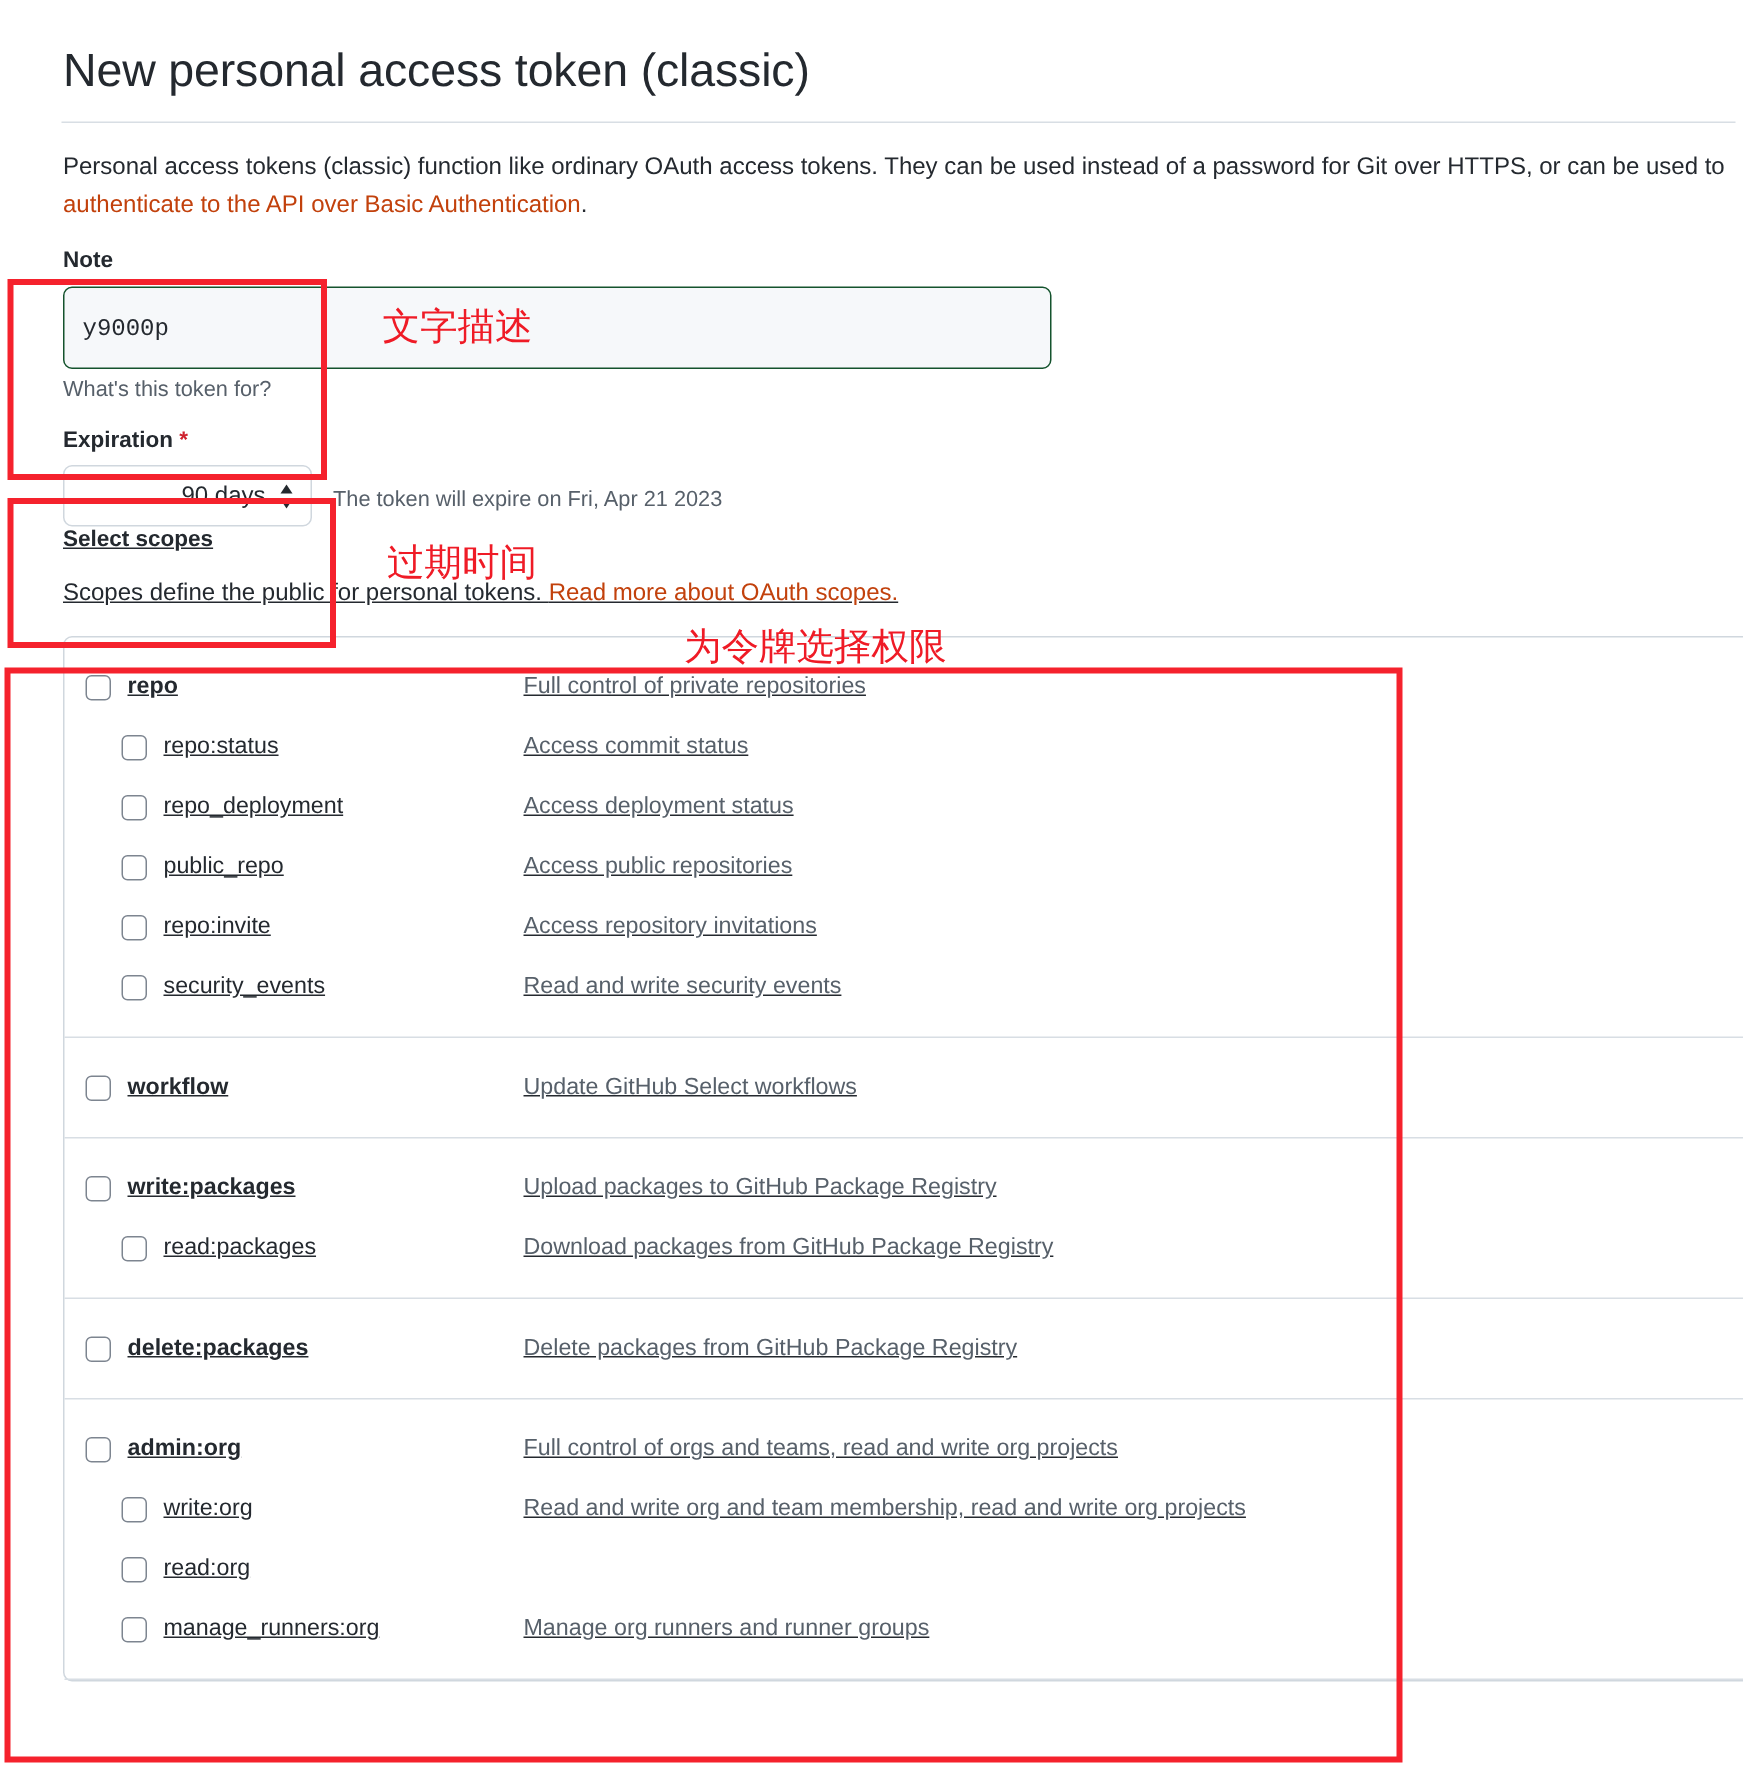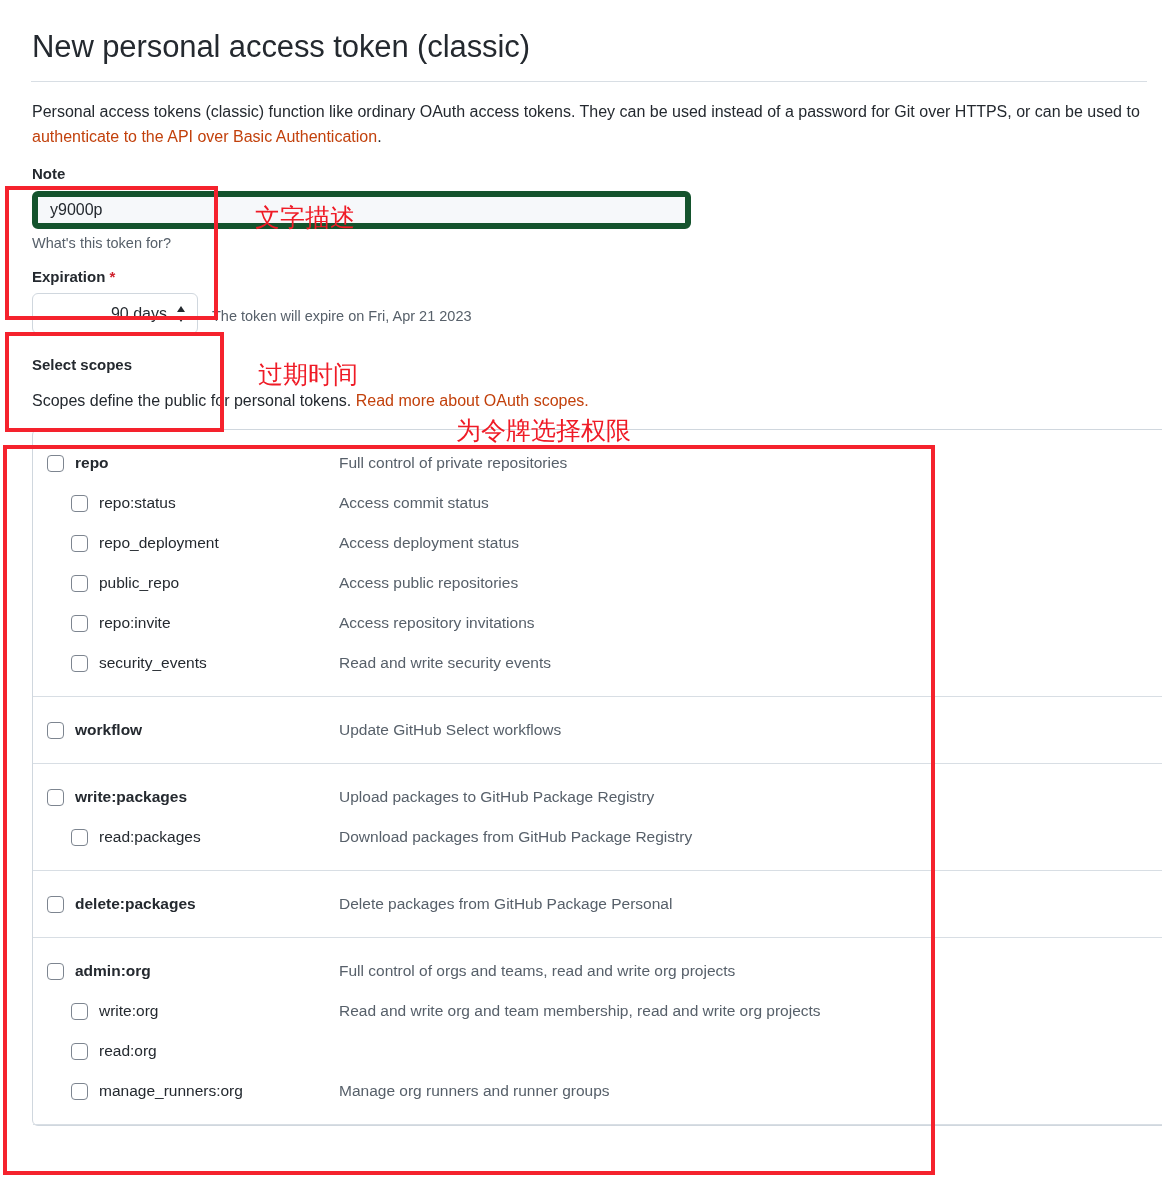--- a/index.html
+++ b/index.html
@@ -8,21 +8,21 @@
     width: 1162px;
     height: 1189px;
     background: #ffffff;
     font-family: "Liberation Sans", sans-serif;
     color: #24292f;
     overflow: hidden;
     position: relative;
   }
 
   
-  .page-wrap { padding: 0 32px; position: relative; }
+  .page-wrap { padding: 0 42px; position: relative; }
 
   .page-title {
     font-size: 31px;
     font-weight: 400;
     color: #24292f;
     margin: 0;
     padding-top: 28px;
     line-height: 1.25;
     letter-spacing: -0.1px;
   }
@@ -52,28 +52,28 @@
     font-weight: bold;
     color: #24292f;
     display: block;
   }
   .req-star { color: #cf222e; font-weight: bold; }
 
   .note-block { margin-top: 16px; position: relative; }
   .note-input {
     display: block;
     width: 659px;
-    height: 38px;
+    height: 55px;
     margin-top: 9px;
     padding: 5px 12px;
     font-size: 16px;
-    font-family: Liberation Sans, sans-serif;
+    font-family: Liberation Mono, monospace;
     color: #24292f;
     background: #f6f8fa;
-    border: 6px solid #14532d;
+    border: 1px solid #14532d;
     border-radius: 6px;
     outline: none;
   }
   .note-hint {
     font-size: 14.5px;
     color: #57606a;
     margin-top: 6px;
     display: block;
   }
 
@@ -112,21 +112,21 @@
   }
   .exp-note {
     font-size: 14.5px;
     color: #57606a;
     padding-left: 14px;
     padding-bottom: 10px;
     white-space: nowrap;
   }
 
   
-  .scopes-section { margin-top: 22px; position: relative; }
+  .scopes-section { position: relative; text-decoration: underline; }
   .scopes-title {
     font-size: 15px;
     font-weight: bold;
     color: #24292f;
   }
   .scopes-sub {
     font-size: 16px;
     color: #24292f;
     margin-top: 19px;
   }
@@ -304,21 +304,21 @@
             </div>
             <span class="scope-desc">Download packages from GitHub Package Registry</span>
           </div>
         </div>
         <div class="scope-group">
           <div class="scope-row parent">
             <div class="scope-name-cell" style="display: flex; align-items: center;">
               <span class="cb"></span>
               <span class="scope-name">delete:packages</span>
             </div>
-            <span class="scope-desc">Delete packages from GitHub Package Personal</span>
+            <span class="scope-desc">Delete packages from GitHub Package Registry</span>
           </div>
         </div>
         <div class="scope-group">
           <div class="scope-row parent">
             <div class="scope-name-cell" style="display: flex; align-items: center;">
               <span class="cb"></span>
               <span class="scope-name">admin:org</span>
             </div>
             <span class="scope-desc">Full control of orgs and teams, read and write org projects</span>
           </div>

